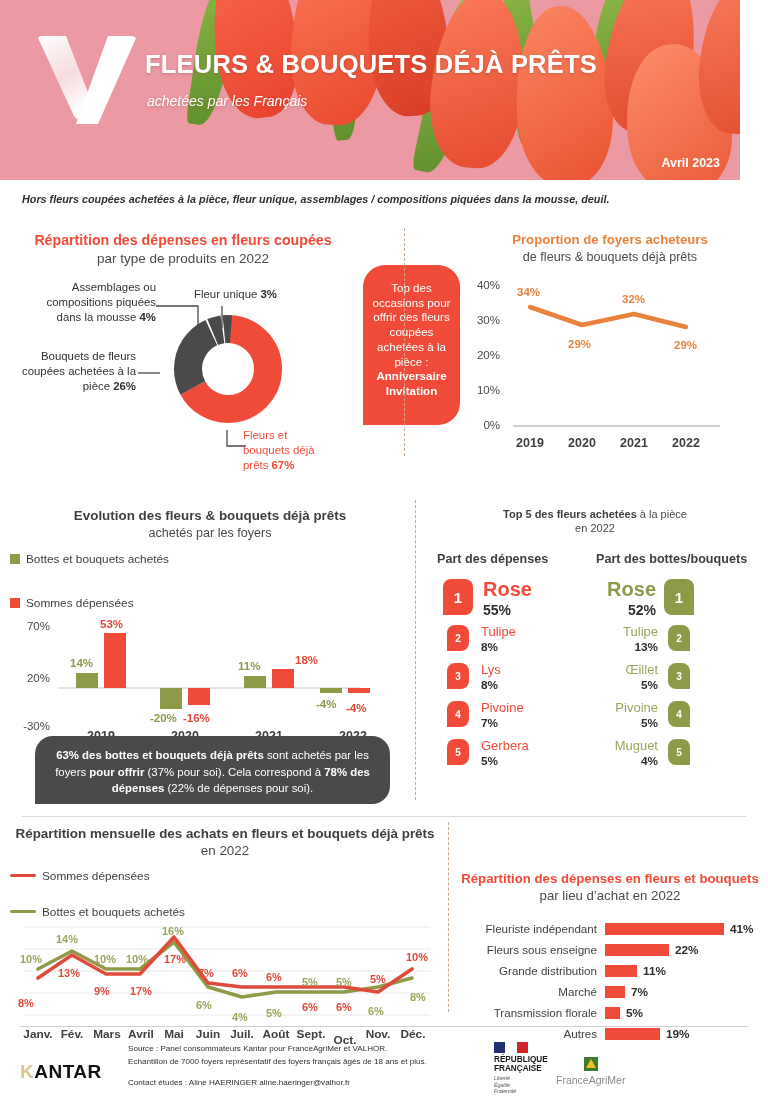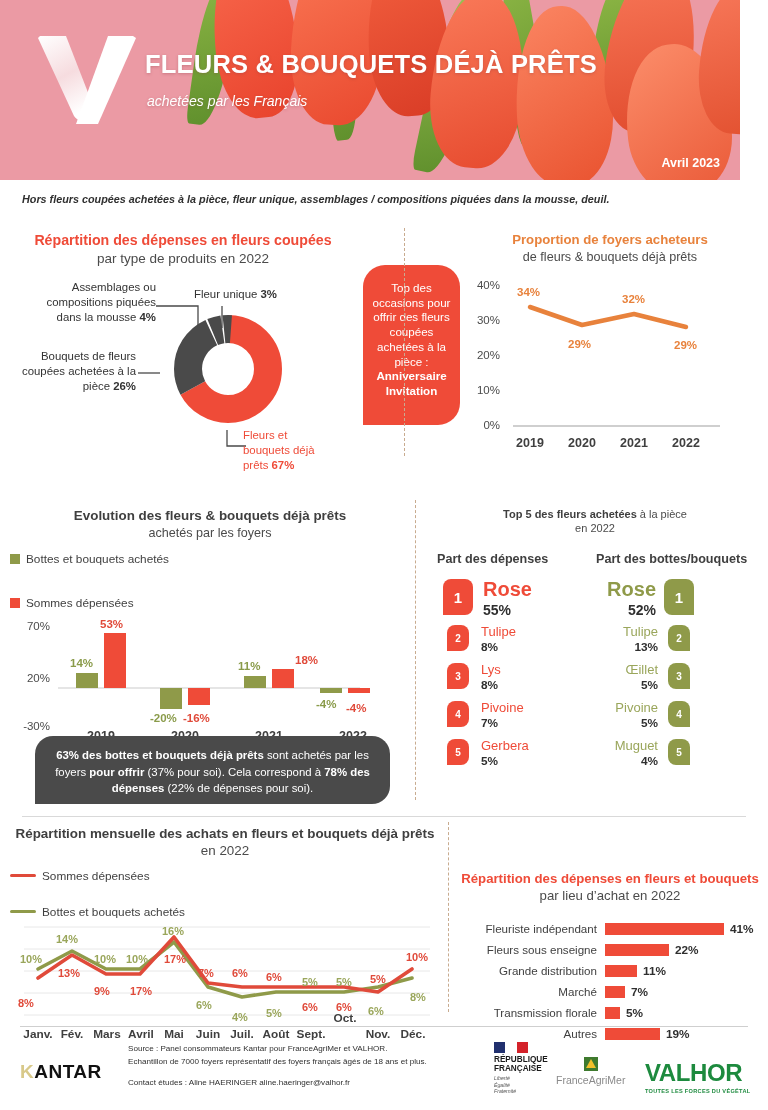--- a/index.html
+++ b/index.html
@@ -495,21 +495,21 @@
 
     <div class="mtick" style="left:10px;  top:104px; width:36px;" data-name="month-tick-janv">Janv.</div>
     <div class="mtick" style="left:45px;  top:104px; width:34px;" data-name="month-tick-fev">Fév.</div>
     <div class="mtick" style="left:78px;  top:104px; width:38px;" data-name="month-tick-mars">Mars</div>
     <div class="mtick" style="left:112px; top:104px; width:38px;" data-name="month-tick-avril">Avril</div>
     <div class="mtick" style="left:147px; top:104px; width:34px;" data-name="month-tick-mai">Mai</div>
     <div class="mtick" style="left:180px; top:104px; width:36px;" data-name="month-tick-juin">Juin</div>
     <div class="mtick" style="left:214px; top:104px; width:36px;" data-name="month-tick-juil">Juil.</div>
     <div class="mtick" style="left:247px; top:104px; width:38px;" data-name="month-tick-aout">Août</div>
     <div class="mtick" style="left:282px; top:104px; width:38px;" data-name="month-tick-sept">Sept.</div>
-    <div class="mtick" style="left:318px; top:88px; width:34px;text-align:center;" data-name="month-tick-oct">Oct.</div>
+    <div class="mtick" style="left:318px; top:110px; width:34px;text-align:center;" data-name="month-tick-oct">Oct.</div>
     <div class="mtick" style="left:350px; top:104px; width:36px;" data-name="month-tick-nov">Nov.</div>
     <div class="mtick" style="left:385px; top:104px; width:36px;" data-name="month-tick-dec">Déc.</div>
   </div>
 </div>
 
 <div class="vdivider" style="left:448px; top:822px; height:190px;" data-name="vertical-divider-bottom"></div>
 
 <div class="lieu-block" data-name="lieu-achat-section">
   <div class="sec-title" data-name="lieu-title">
     <span class="t-red" data-name="lieu-title-bold">Répartition des dépenses en fleurs et bouquets</span><span class="t-grey" data-name="lieu-title-rest"> par lieu d’achat en 2022</span>
@@ -580,17 +580,13 @@
   </div>
 
   <div class="fam" data-name="franceagrimer-logo">
     <svg width="16" height="16" viewBox="0 0 16 16" style="display:block;margin:0 auto 2px auto;" data-name="franceagrimer-mark-icon">
       <rect x="1" y="1" width="14" height="14" fill="#3e7a2e"></rect>
       <path d="M3 12 L8 3 L13 12 Z" fill="#f2c02a"></path>
     </svg>
     <div class="fam-txt" data-name="franceagrimer-text">FranceAgriMer</div>
   </div>
 
-  <div class="valhor" data-name="valhor-logo-footer">
-    <div class="valhor-main" data-name="valhor-logo-text">VALHOR</div>
-    <div class="valhor-sub" data-name="valhor-tagline">TOUTES LES FORCES DU VÉGÉTAL</div>
-  </div>
 </div>
 
 </body></html>

